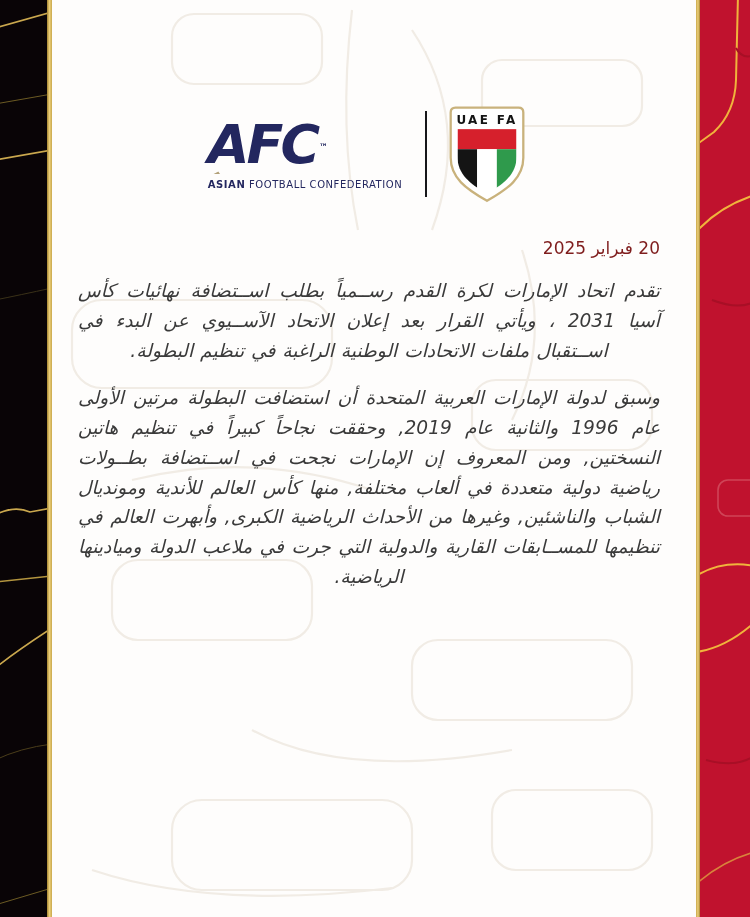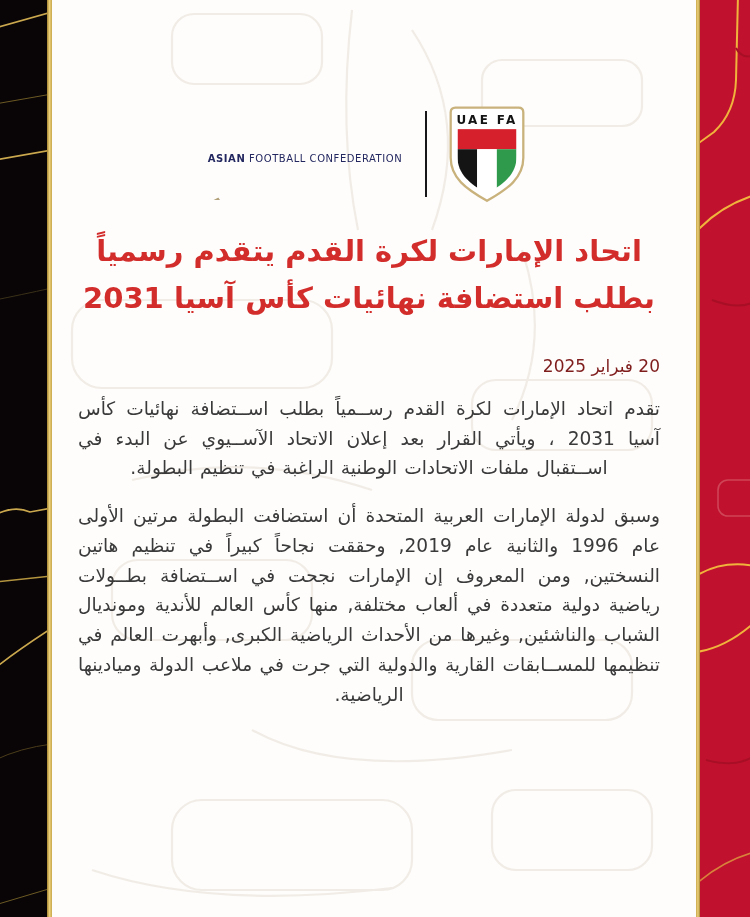--- a/index.html
+++ b/index.html
@@ -81,20 +81,21 @@
     direction:rtl; text-align:right; color:#7f1d1d;
     font-size:17px; margin-top:34px; padding-left:2px;
   }
 
   
   .body-text { margin-top:14px; }
   .body-text p {
     direction:rtl; text-align:justify; text-align-last:center;
     color:#3a3a3a; font-size:18.6px; line-height:1.6; margin-top:18px;
     word-spacing:1px;
+    font-style:italic;
   }
 </style>
 </head>
 <body>
 
 <div class="canvas">
 
   <div class="band-left">
     <svg class="band-svg" width="47" height="917" viewBox="0 0 47 917">
       <path d="M-5,28 L52,12" stroke="#caa84e" stroke-width="1.6" fill="none"></path>
@@ -128,20 +129,23 @@
         <rect x="120" y="800" width="240" height="90" rx="30"></rect>
         <rect x="440" y="790" width="160" height="80" rx="24"></rect>
         <path d="M40,870 q120,40 300,18"></path>
       </g>
     </svg>
 
     <div class="inner">
 
       <div class="logo-row">
         <div class="afc-logo">
+          <span class="afc-acronym">
+            <span>AFC</span><span class="afc-tm">™</span>
+          </span>
           <span class="afc-crescent"></span>
           <div class="afc-subtitle">
             <b>ASIAN</b><span> FOOTBALL CONFEDERATION</span>
           </div>
         </div>
 
         <div class="logo-divider"></div>
 
         <svg class="uaefa-logo" viewBox="0 0 90 104">
           <defs>
@@ -153,24 +157,20 @@
           <text x="45" y="21" text-anchor="middle" font-size="12.5" font-weight="bold" letter-spacing="2.5" fill="#141414" font-family="DejaVu Sans, sans-serif">UAE FA</text>
           <g clip-path="url(#shieldClip)">
             <rect x="14" y="26" width="62" height="21" fill="#d6202c"></rect>
             <rect x="14" y="47" width="20.7" height="50" fill="#141414"></rect>
             <rect x="34.7" y="47" width="20.6" height="50" fill="#ffffff"></rect>
             <rect x="55.3" y="47" width="20.7" height="50" fill="#2f9a4c"></rect>
           </g>
         </svg>
       </div>
 
-      <div class="headline">
-        <div>اتحاد الإمارات لكرة القدم يتقدم رسمياً</div>
-        <div>بطلب استضافة نهائيات كأس آسيا 2031</div>
-      </div>
 
       <div class="date-line">20 فبراير 2025</div>
 
       <div class="body-text">
         <p>تقدم اتحاد الإمارات لكرة القدم رســمياً بطلب اســتضافة نهائيات كأس آسيا 2031 ، ويأتي القرار بعد إعلان الاتحاد الآســيوي عن البدء في اســتقبال ملفات الاتحادات الوطنية الراغبة في تنظيم البطولة.</p>
         <p>وسبق لدولة الإمارات العربية المتحدة أن استضافت البطولة مرتين الأولى عام 1996 والثانية عام 2019, وحققت نجاحاً كبيراً في تنظيم هاتين النسختين, ومن المعروف إن الإمارات نجحت في اســتضافة بطــولات رياضية دولية متعددة في ألعاب مختلفة, منها كأس العالم للأندية ومونديال الشباب والناشئين, وغيرها من الأحداث الرياضية الكبرى, وأبهرت العالم في تنظيمها للمســابقات القارية والدولية التي جرت في ملاعب الدولة وميادينها الرياضية.</p>
       </div>
 
     </div>
   </div>

